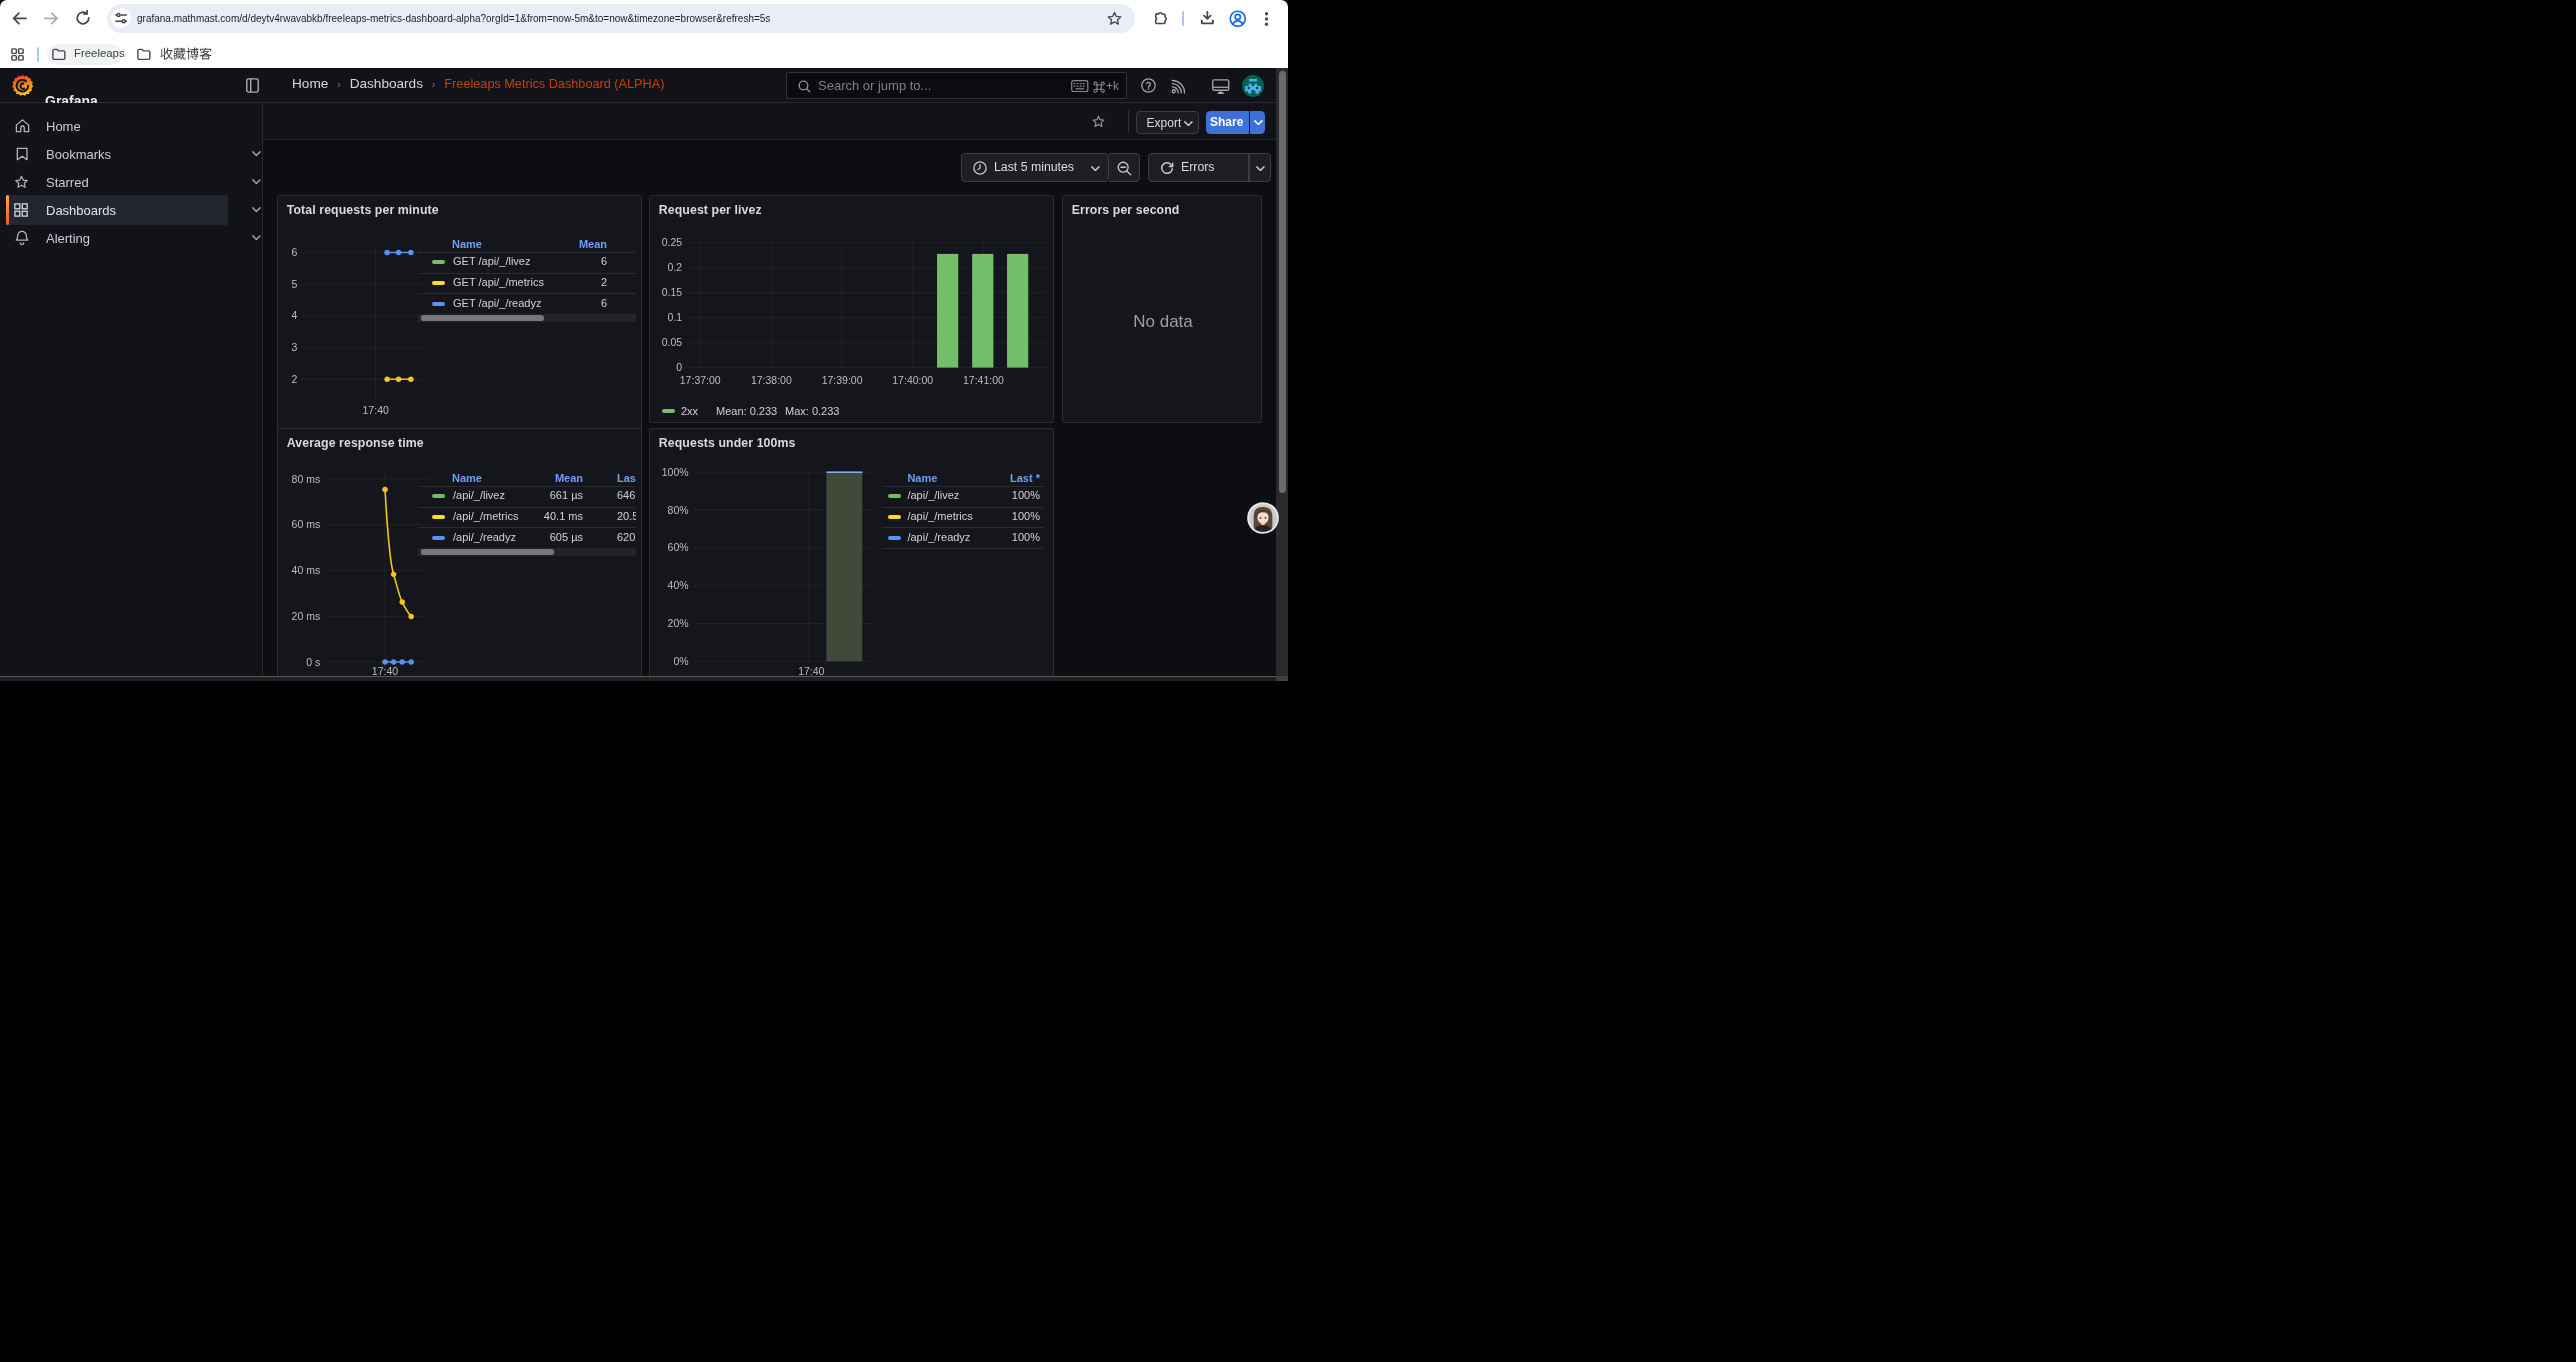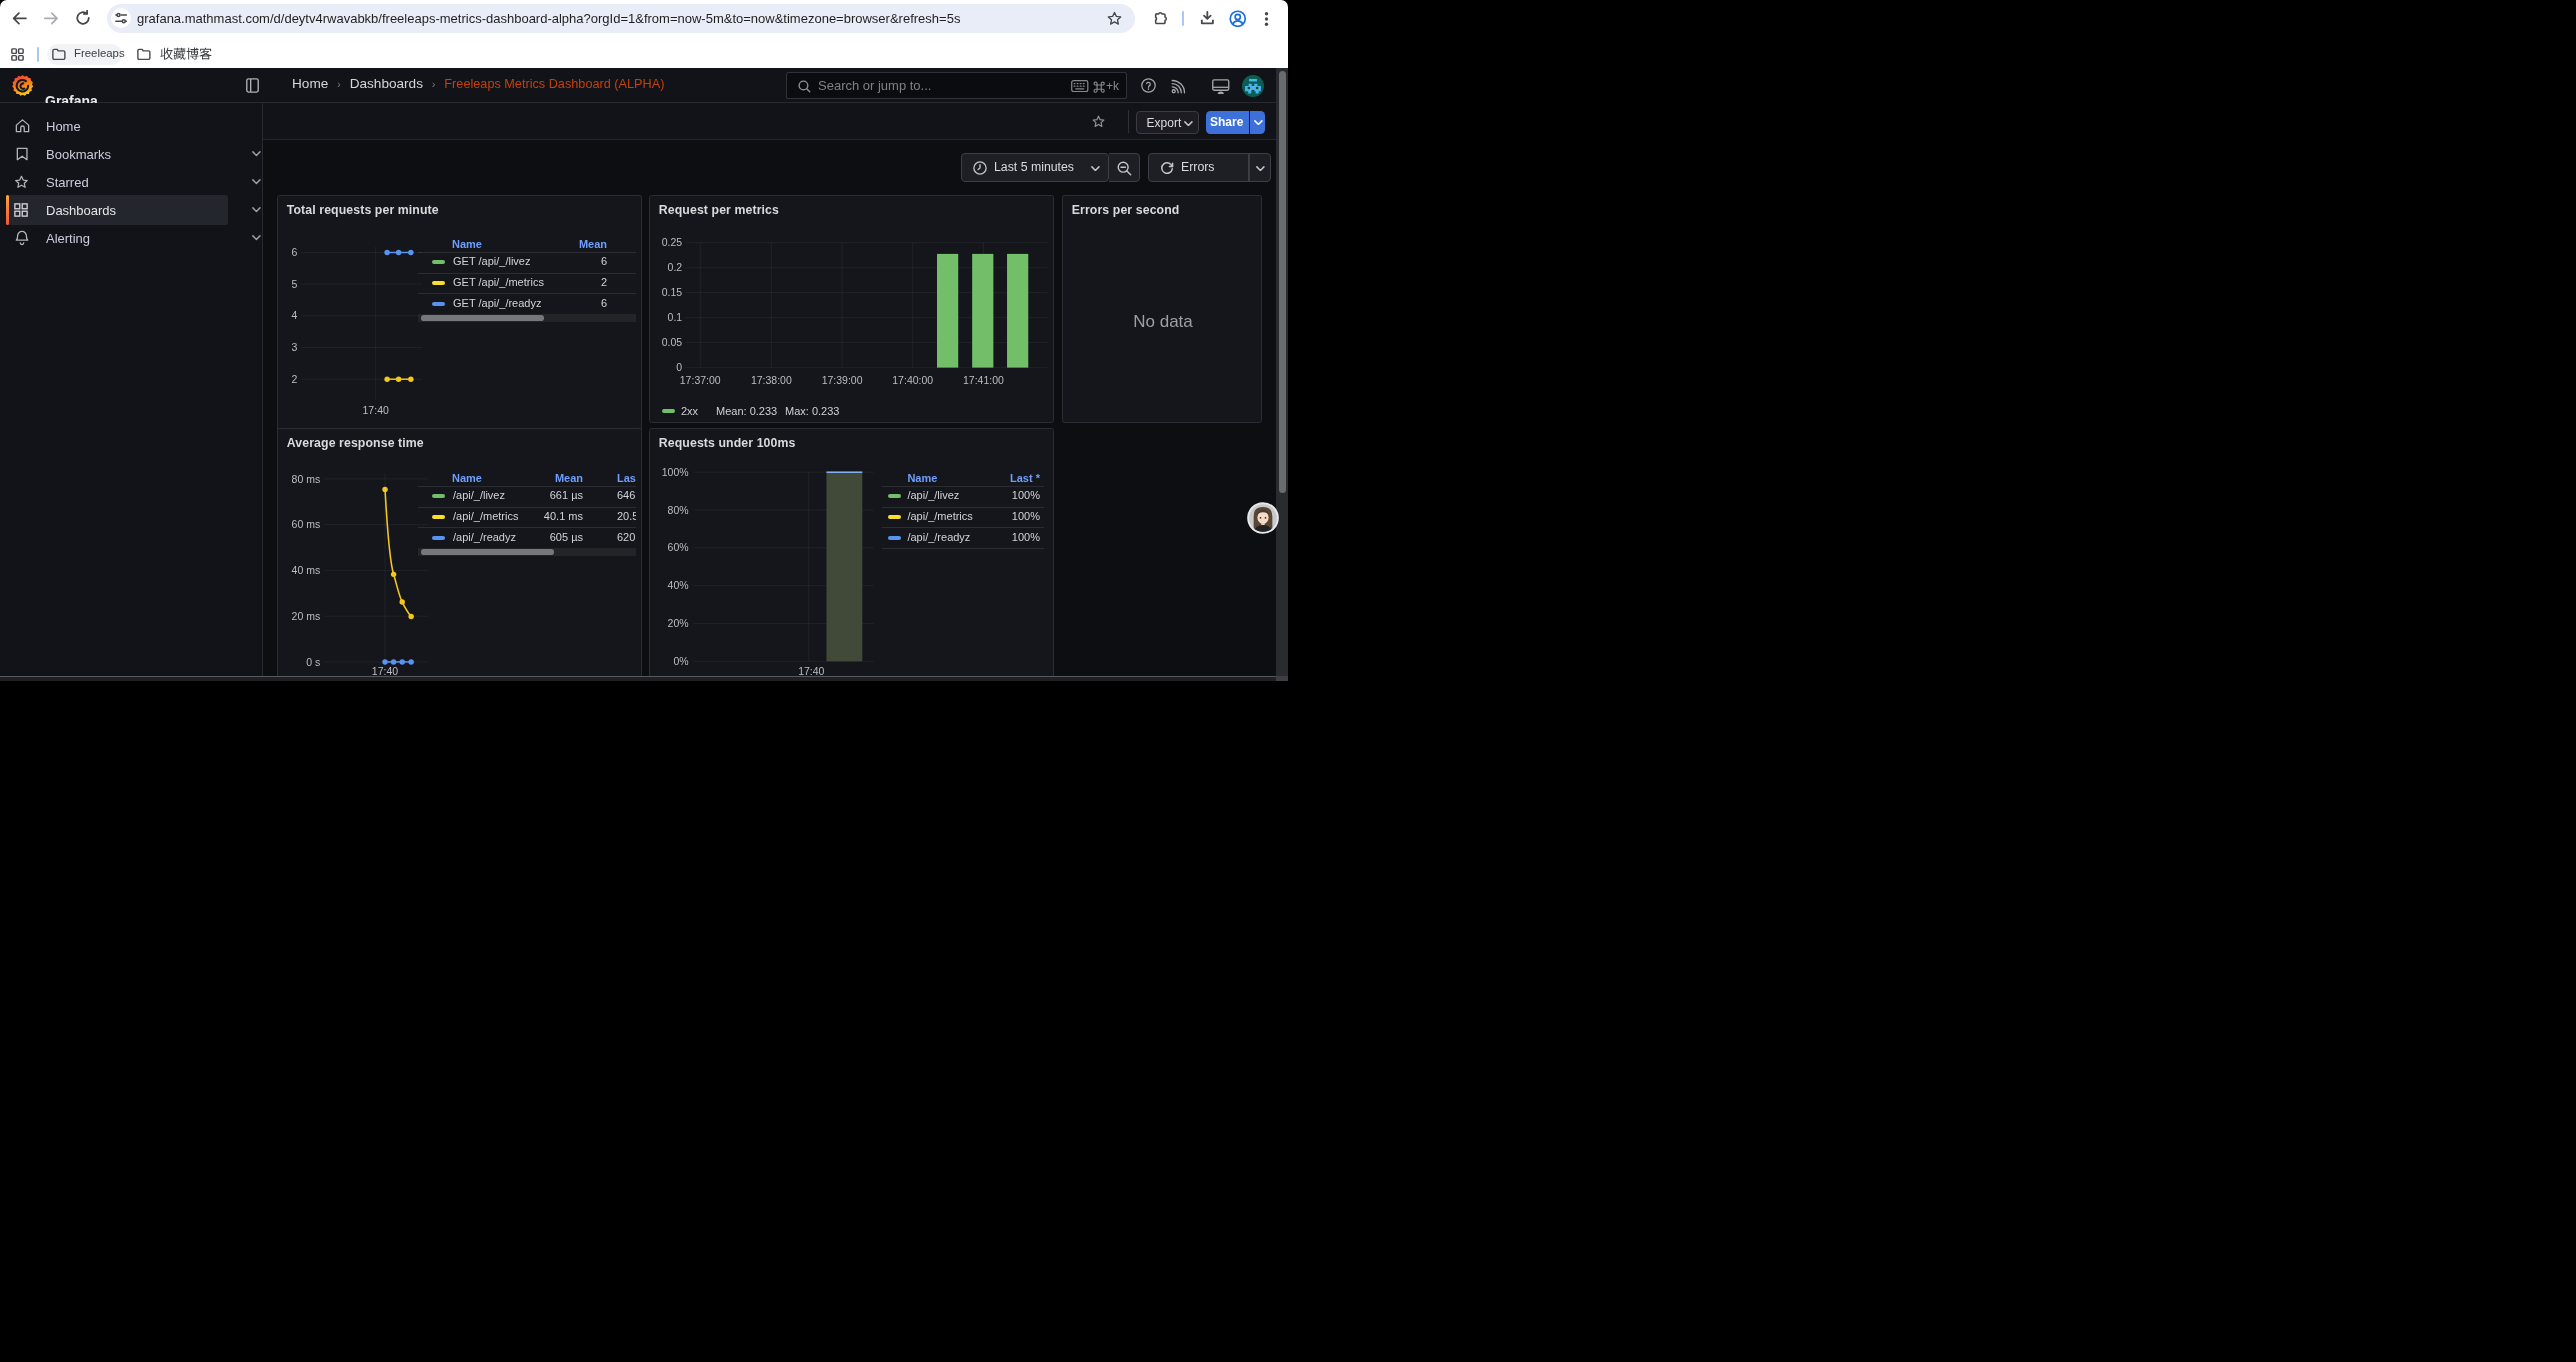--- a/index.html
+++ b/index.html
@@ -6,21 +6,21 @@
 html,body { width:1288px; height:681px; background:#000; overflow:hidden; }
 body { font-family:"Liberation Sans", sans-serif; }
 .page { position:absolute; top:0; left:0; width:1288px; height:681px; background:#0d0e11; overflow:hidden; border-radius:7px 7px 0 0; }
 .abs { position:absolute; }
 svg { display:block; }
 
 
 .toolbar { position:absolute; top:0; left:0; width:1288px; height:36px; background:#ffffff; }
 .bookmarks { position:absolute; top:36px; left:0; width:1288px; height:32px; background:#ffffff; }
 .omnibox { position:absolute; left:107px; top:4px; width:1028px; height:29px; background:#e9edf8; border-radius:14.5px; }
-.urltext { position:absolute; left:30px; top:0; height:41px; line-height:29px; font-size:13px; color:#1f1f1f; white-space:nowrap;text-align:center; }
+.urltext { position:absolute; left:30px; top:0; height:41px; line-height:29px; font-size:10px; color:#1f1f1f; white-space:nowrap;text-align:center; }
 .tunecirc { position:absolute; left:4.4px; top:4.4px; width:20px; height:20px; background:#fff; border-radius:50%; }
 .bm-chip { position:absolute; left:47px; top:8px; width:75px; height:21px; background:#f1f3f4; border-radius:10.5px; }
 .bm-label { font-size:11.4px; color:#3c4043; white-space:nowrap; }
 
 
 .grafana { position:absolute; top:68px; left:0; width:1288px; height:613px; background:#0d0e11; }
 .g-header { position:absolute; top:0; left:0; width:1288px; height:35px; background:#121318; border-bottom:0.9px solid rgba(204,204,220,0.13); }
 .g-sub { position:absolute; top:35px; left:263px; width:1025px; height:37px; background:#121318; border-bottom:0.9px solid rgba(204,204,220,0.11); }
 .sidebar { position:absolute; top:35px; left:0; width:263px; height:578px; background:#121318; border-right:0.9px solid rgba(204,204,220,0.13); }
 .crumb-a { color:#d5d6db; font-size:13.6px; }
@@ -348,21 +348,21 @@
         <div class="sep" style="left:0;top:56px;width:218px"></div>
         <div class="pill" style="left:14.4px;top:65px;background:#5794F2"></div>
         <div class="abs tbl-cell" style="left:35px;top:60px">GET /api/_/readyz</div>
         <div class="abs tbl-cell" style="right:29px;top:60px">6</div>
         <div class="abs" style="left:0;top:77px;width:218px;height:7.5px;background:#232428"></div>
         <div class="abs" style="left:2.6px;top:78px;width:123px;height:5.6px;background:#76777b;border-radius:2.8px"></div>
       </div>
     </div>
 
     <div class="panel" style="left:649px;top:127px;width:405px;height:228px">
-      <div class="ptitle">Request per metrics</div>
+      <div class="ptitle">Request per livez</div>
       <svg class="abs" style="left:0;top:0" width="405" height="228" viewBox="0 0 462 260">
         <g stroke="rgba(204,204,220,0.08)" stroke-width="1">
           <path d="M40.5 53.2 H453.5 M40.5 81.7 H453.5 M40.5 110.2 H453.5 M40.5 138.7 H453.5 M40.5 167.2 H453.5 M40.5 195.7 H453.5"></path>
           <path d="M57.3 53.2 V195.7 M138.4 53.2 V195.7 M219.1 53.2 V195.7 M299.7 53.2 V195.7 M380.4 53.2 V195.7"></path>
         </g>
         <g class="axis" text-anchor="end">
           <text x="36.7" y="57.4">0.25</text>
             <text x="36.7" y="85.9">0.2</text>
             <text x="36.7" y="114.4">0.15</text>
             <text x="36.7" y="142.9">0.1</text>

